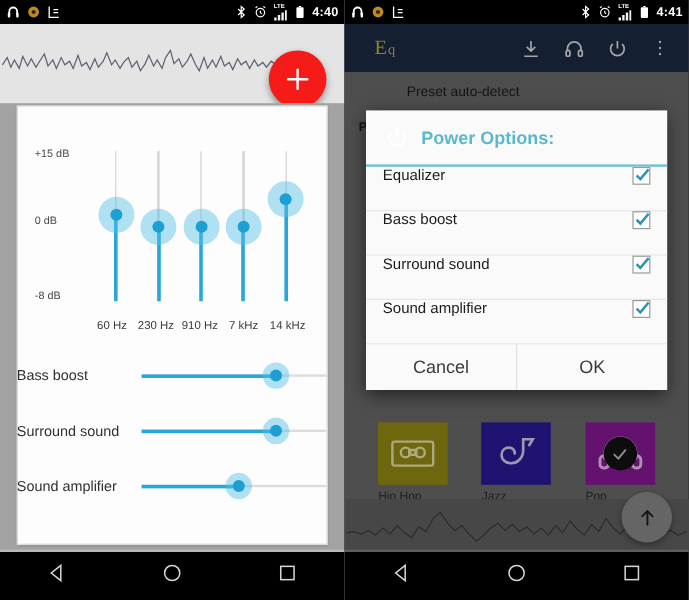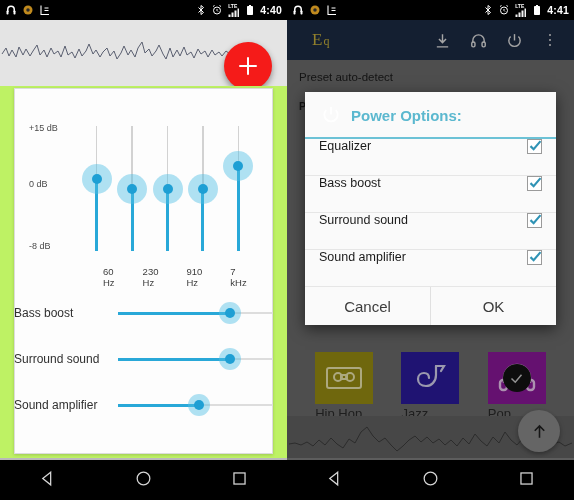--- a/index.html
+++ b/index.html
@@ -13,21 +13,21 @@
     padding:0 5px; color:#fff; font-size:9.5px; position:relative; z-index:40; }
   .sb-left { display:flex; align-items:center; gap:5px; }
   .sb-right { margin-left:auto; display:flex; align-items:center; gap:4px; }
   .sb-time { font-size:10.5px; font-weight:bold; letter-spacing:.2px; }
   .sb-ico { width:12px; height:12px; display:block; }
   .sb-ico svg { width:100%; height:100%; display:block; }
   .lte-lab { font-size:5px; line-height:1; font-weight:bold; position:absolute; top:0; left:1px; }
   .lte-wrap { position:relative; width:13px; height:12px; }
 
   
-  .left { background:#bef264; }
+  .left { background:#a3a3a3; }
   .viz { height:66px; background:#e4e4e4; position:relative; overflow:hidden; }
   .viz svg { position:absolute; left:0; top:6px; width:240px; height:52px; }
   .fab-red { position:absolute; right:15px; top:22px; width:48px; height:48px;
     border-radius:50%; background:#f51b19; z-index:20;
     box-shadow:0 3px 6px rgba(0,0,0,.4); display:flex; align-items:center; justify-content:center; }
   .fab-red .plus { position:relative; width:20px; height:20px; }
   .fab-red .plus:before,.fab-red .plus:after{ content:""; position:absolute; background:#fff;
     border-radius:1px; }
   .fab-red .plus:before{ left:9px; top:1px; width:2px; height:18px; }
   .fab-red .plus:after{ top:9px; left:1px; height:2px; width:18px; }
@@ -49,21 +49,21 @@
   .band .track { position:absolute; left:50%; top:0; width:1.5px; height:100%;
     margin-left:-.75px; background:#d2d2d2; }
   .band .fill { position:absolute; left:50%; width:3px; margin-left:-1.5px;
     bottom:0; background:#29a8d8; }
   .band .halo { position:absolute; left:50%; width:30px; height:30px; margin-left:-15px;
     border-radius:50%; background:rgba(79,190,229,.45); }
   .band .knob { position:absolute; left:50%; width:10px; height:10px; margin-left:-5px;
     border-radius:50%; background:#1e9fd4; }
   .freqs { position:absolute; left:46px; right:0; top:165px; display:flex;
     justify-content:space-between; }
-  .freqs span { width:46px; text-align:left; font-size:9.5px; color:#3c3c3c;margin-left:28px; }
+  .freqs span { width:46px; text-align:center; font-size:9.5px; color:#3c3c3c; }
 
   .rows { position:absolute; left:14px; right:14px; top:290px; }
   .row { display:flex; align-items:center; height:46px; }
   .row .rlab { width:100px; font-size:12px; color:#303030; line-height:13px; }
   .row .slid { flex:1; position:relative; height:22px; margin-left:4px; }
   .row .strack { position:absolute; left:0; right:0; top:10px; height:1.5px; background:#ddd; }
   .row .sfill { position:absolute; left:0; top:10px; height:2.5px; background:#29a8d8; }
   .row .shalo { position:absolute; top:0; width:22px; height:22px; margin-left:-11px;
     border-radius:50%; background:rgba(79,190,229,.45); }
   .row .sknob { position:absolute; top:6px; width:10px; height:10px; margin-left:-5px;
@@ -75,36 +75,36 @@
     padding:0 9px; gap:0; }
   .logo { font-size:17px; color:#c9b23c; letter-spacing:1px; font-family:"Liberation Serif", serif;margin-left:16px; }
   .logo .sm { font-size:12px; }
   .ab-sp { flex:1; }
   .ab-ico { width:30px; height:24px; display:flex; align-items:center; justify-content:center;
     color:#e6e6e6; margin-left:6px; }
   .ab-ico svg { width:17px; height:17px; display:block; }
   .dots { display:flex; flex-direction:column; gap:2.5px; align-items:center; width:20px; }
   .dots i { width:2.5px; height:2.5px; border-radius:50%; background:#e0e0e0; display:block; }
 
-  .autorow { height:34px; display:flex; align-items:center; padding:0 12px; }
+  .autorow { height:34px; display:flex; align-items:center; padding:0 12px;margin-left:40px; }
   .autorow .t { font-size:11.5px; color:#1c1c1c; }
   .toggle { margin-left:auto; width:86px; height:18px; display:flex;
     border:1px solid rgba(0,0,0,.25); }
   .toggle .off { flex:1; background:#6a6a6a; }
   .toggle .on { width:45px; background:#1d6b84; color:#bcd9e2; font-size:10px;
     display:flex; align-items:center; justify-content:center; letter-spacing:.5px; }
 
   .presets-hd { padding:6px 12px 0 12px; font-size:10.5px; font-weight:bold; color:#1d1d1d;
     letter-spacing:.4px; }
 
   .tiles { position:absolute; left:0; right:0; top:352px; display:flex;
     justify-content:space-around; padding:0 14px; }
   .tile { width:58px; }
   .tile .sq { width:58px; height:52px; display:flex; align-items:center; justify-content:center; }
-  .tile .cap { text-align:center; font-size:13px; color:#2a2a2a; margin-top:3px; }
+  .tile .cap { text-align:center; font-size:10px; color:#2a2a2a; margin-top:3px; }
   .sq.hiphop { background:#9a8f12; }
   .sq.jazz { background:#2b1b9e; }
   .sq.pop { background:#8d189b; position:relative; }
   .sq svg { width:40px; height:30px; }
   .chk-badge { position:absolute; width:28px; height:28px; border-radius:50%;
     background:#121212; display:flex; align-items:center; justify-content:center; }
   .chk-badge svg { width:15px; height:15px; }
 
   .viz2 { position:absolute; left:0; right:0; bottom:40px; height:44px;
     background:#636363; overflow:hidden; }

